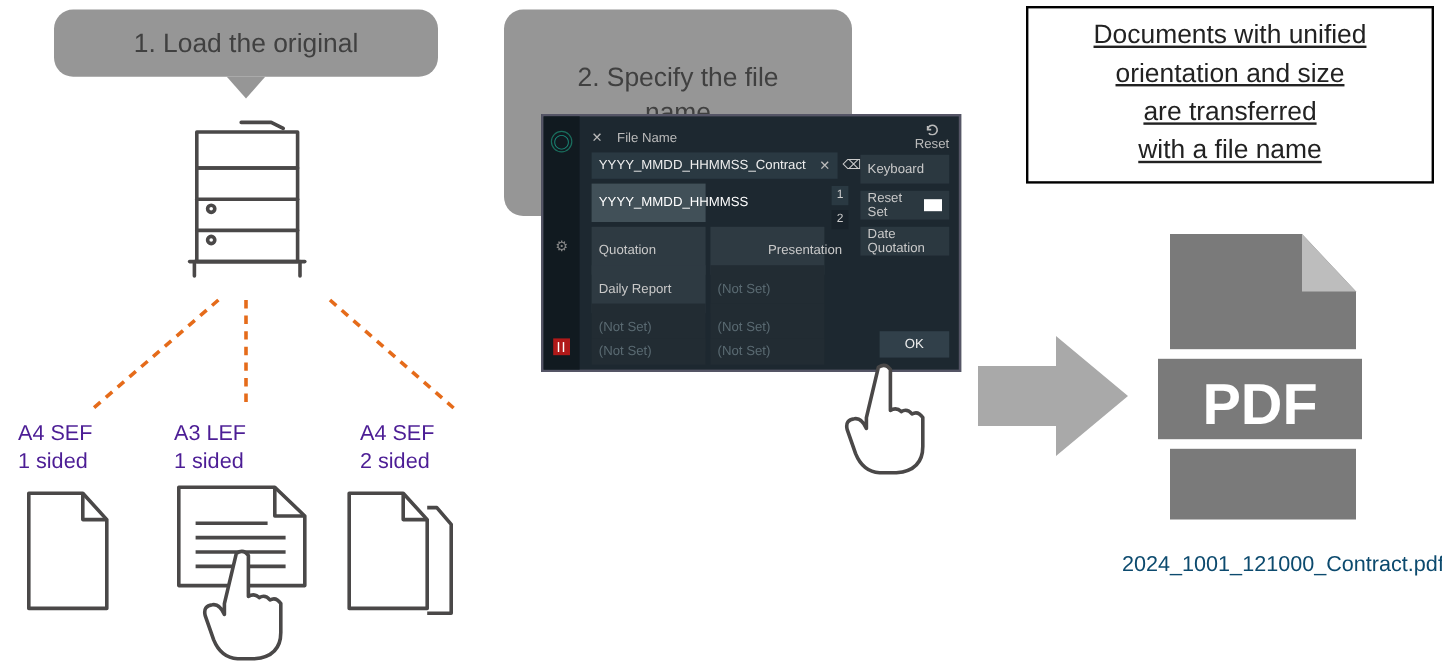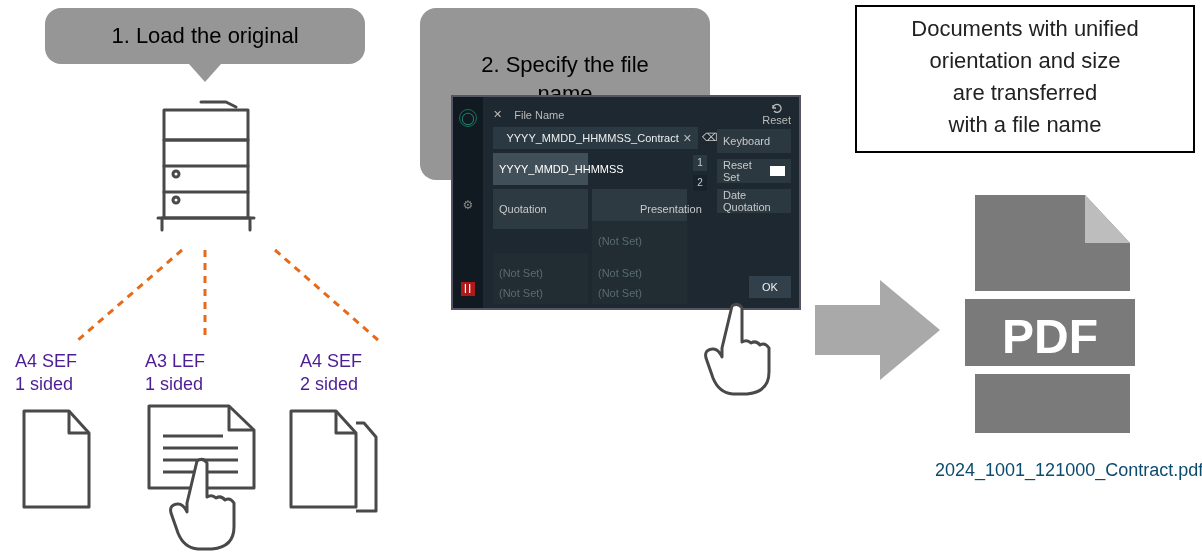--- a/index.html
+++ b/index.html
@@ -8,21 +8,21 @@
     height: 552px;
     margin: 0;
     position: relative;
     font-family: Arial, Helvetica, sans-serif;
     background: #fff;
   }
 
   
   .callout {
     background: #969696;
-    color: #000000;
+    color: #404040;
     border-radius: 16px;
     text-align: center;
     padding: 12px 32px;
     font-size: 22px;
     line-height: 1.35;
     position: absolute;
     white-space: pre-line;
   }
   .callout .tail {
     position: absolute;
@@ -68,30 +68,30 @@
   
   #panel { position:absolute; left:451px; top:95px; width:350px; height:215px; background:#1d2830; border:2px solid #556; font-size:11px; color:#c9c9c9;}
   #panel .sidebar { position:absolute; left:0; top:0; width:30px; height:100%; background:#111a20; display:flex; flex-direction:column; justify-content:space-between; align-items:center; padding:12px 0;}
   #panel .sidebar span{ font-size:12px;}
   #panel .pause{ width:14px; height:14px; background:#b01919; display:flex; align-items:center; justify-content:center; color:#fff; font-size:9px; letter-spacing:1px;}
   #panel .topbar{ position:absolute; left:40px; top:6px; right:8px; display:flex; align-items:center; justify-content:space-between; color:#bbb; font-size:11px;}
   #panel .topbar .close{ margin-right:6px;}
   #panel .reset{ text-align:center; line-height:1.1;}
   #panel .reset svg{display:block; margin:0 auto 1px;}
   #panel .inputrow{ position:absolute; left:40px; top:30px; width:205px; height:22px; background:#2a3942; display:flex; align-items:center; padding:0 6px;}
-  #panel .inputrow .val{ flex:1; color:#eee; white-space:nowrap; overflow:hidden;text-align:right;}
+  #panel .inputrow .val{ flex:1; color:#eee; white-space:nowrap; overflow:hidden;}
   #panel .inputrow .x{ margin-left:4px; color:#bbb;}
   #panel .gridcell{ position:absolute; width:95px; height:40px; display:flex; align-items:center; padding:0 6px; background:#222c33;}
   #panel .gridcell.light{ background:#2e3a42;}
   #panel .gridcell.active{ background:#415058; color:#fff;}
   #panel .gridcell.dim{ color:#5a6a72;}
   #panel .page{ position:absolute; width:14px; height:16px; background:#18222a; color:#ccc; text-align:center; font-size:10px; line-height:16px;}
   #panel .rbtn{ position:absolute; width:74px; height:24px; background:#2b3840; display:flex; align-items:center; padding:0 6px;}
   #panel .toggle{ width:16px; height:10px; background:#fff; margin-left:auto;}
-  #panel .ok{ position:absolute; right:8px; bottom:10px; width:42px; height:22px; background:#31404a; color:#eee; text-align:center; line-height:22px;}
+  #panel .ok{ position:absolute; right:8px; bottom:10px; width:58px; height:22px; background:#31404a; color:#eee; text-align:center; line-height:22px;}
 
   
   .hand { position:absolute; }
   #hand1 { left:165px; top:455px; }
   #hand2 { left:700px; top:300px; }
 
   
   #arrow { position:absolute; left:810px; top:270px; }
 
   
@@ -106,21 +106,21 @@
   <div class="tail"></div>
 </div>
 
 <div id="callout2" class="callout">
   <span>2. Specify the file name
 and start the scan</span>
   <div class="tail"></div>
 </div>
 
 <div id="resultbox">
-  <span style="white-space:pre-line;">Documents with unified
+  <span style="white-space:pre-line;text-decoration:underline;">Documents with unified
 orientation and size
 are transferred
 with a file name</span>
 </div>
 
 <svg id="printer" width="120" height="150">
   <g stroke="#4a4848" stroke-width="3" fill="none" stroke-linejoin="round" stroke-linecap="round">
     <path d="M55 10 h25 l10 5"></path>
     <rect x="18" y="18" width="84" height="30"></rect>
     <rect x="18" y="48" width="84" height="78"></rect>
@@ -209,20 +209,23 @@
 
   <div class="gridcell active" style="left:40px; top:56px; height:32px;">
     <span style="line-height:1.1;">YYYY_MMDD_HHMMSS</span>
   </div>
   <div class="gridcell light" style="left:40px; top:92px;">
     <span>Quotation</span>
   </div>
   <div class="gridcell light" style="left:139px; top:92px;padding-left:48px;">
     <span>Presentation</span>
   </div>
+  <div class="gridcell light" style="left:40px; top:124px;">
+    <span>Daily Report</span>
+  </div>
   <div class="gridcell dim" style="left:139px; top:124px;">
     <span>(Not Set)</span>
   </div>
   <div class="gridcell dim" style="left:40px;  top:156px;">
     <span>(Not Set)</span>
   </div>
   <div class="gridcell dim" style="left:139px; top:156px;">
     <span>(Not Set)</span>
   </div>
   <div class="gridcell dim" style="left:40px;  top:185px; height:22px;">

